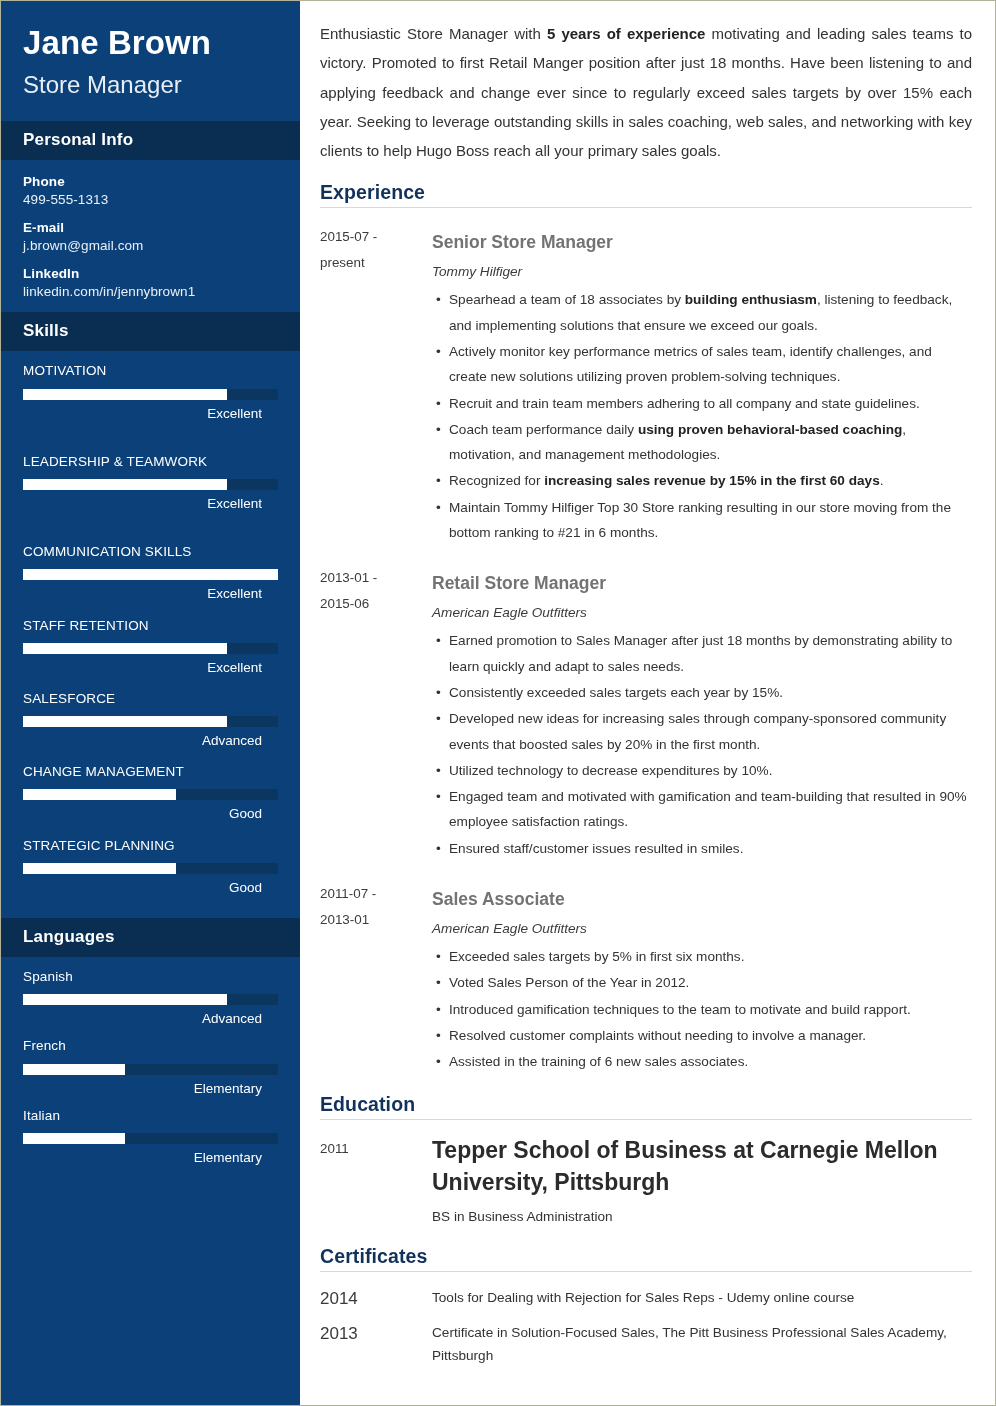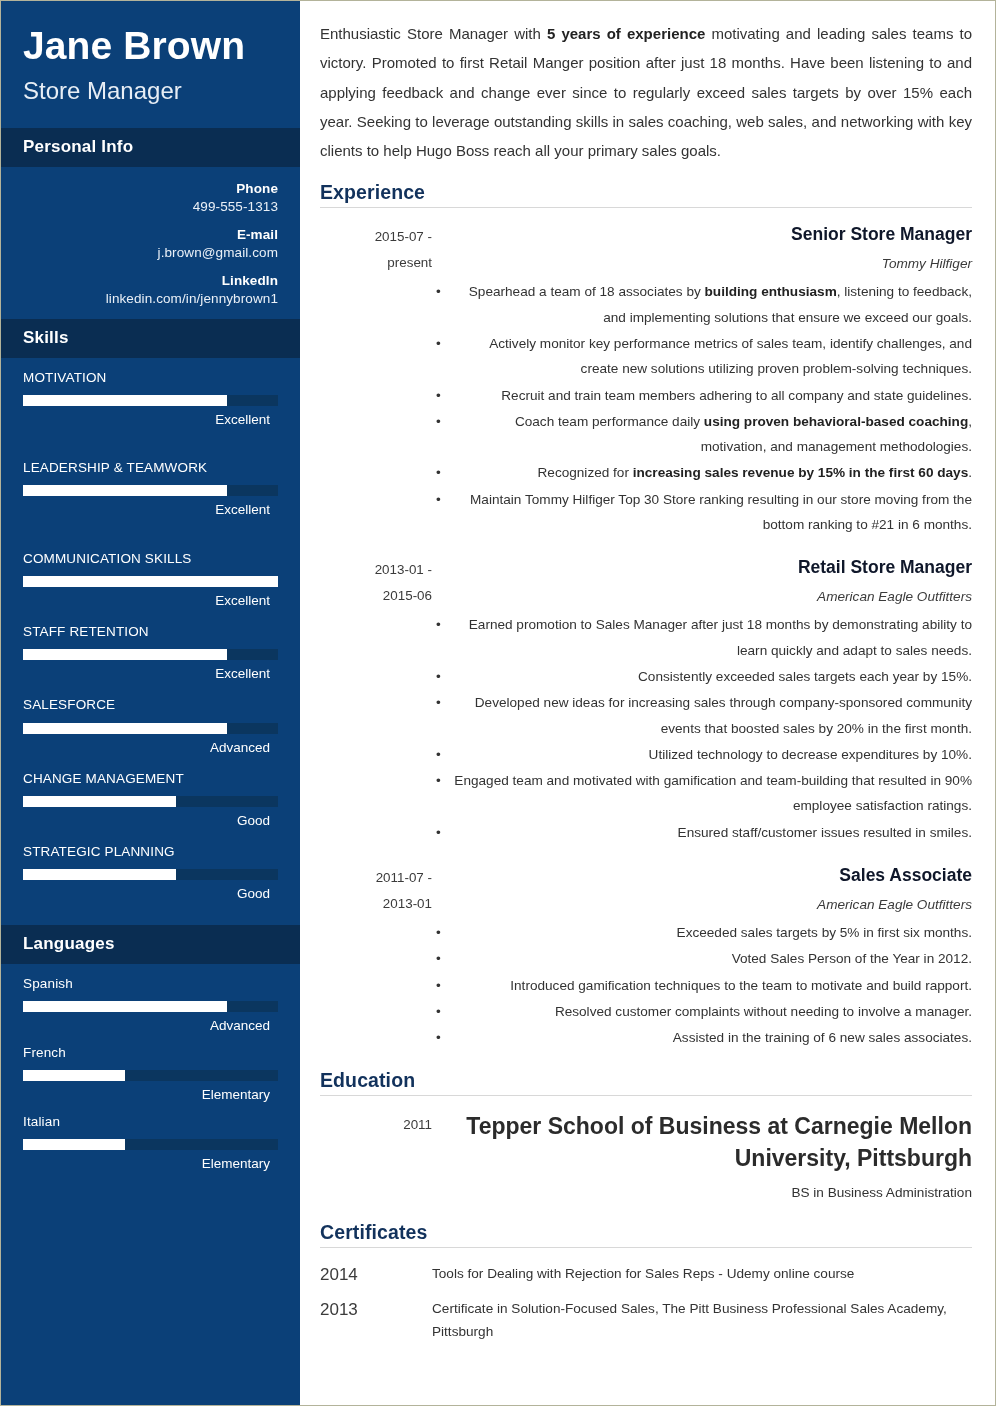--- a/index.html
+++ b/index.html
@@ -28,21 +28,21 @@
     flex: 0 0 299px;
     background: #0b4078;
     color: #ffffff;
     position: relative;
   }
 
   .sidebar-head {
     padding: 24px 22px 22px 22px;
   }
   .name {
-    font-size: 39px;
+    font-size: 33px;
     font-weight: bold;
     line-height: 1.08;
     letter-spacing: 0.1px;
     margin: 0 0 10px 0;
     color: #ffffff;
   }
   .job-title {
     font-size: 24px;
     font-weight: normal;
     color: #e8eef5;
@@ -55,21 +55,21 @@
     padding: 9px 22px 10px 22px;
   }
   .band-title {
     font-size: 17px;
     font-weight: bold;
     color: #ffffff;
     margin: 0;
     letter-spacing: .2px;
   }
 
-  .side-body { padding: 14px 22px 0 22px; text-align: right; }
+  .side-body { padding: 14px 22px 0 22px; }
 
   .contact-item { margin-bottom: 13px; }
   .contact-label {
     font-size: 13.5px;
     font-weight: bold;
     color: #ffffff;
     margin: 0 0 3px 0;
     letter-spacing: .1px;
   }
   .contact-value {
@@ -98,21 +98,21 @@
   }
   .bar-fill {
     position: absolute;
     left: 0; top: 0; bottom: 0;
     background: #ffffff;
   }
   .bar-level {
     font-size: 13.5px;
     color: #ffffff;
     text-align: right;
-    margin: 6px 8px 0 0;
+    margin: 6px 16px 0 0;
     line-height: 1.2;
   }
   .sk-gap { height: 26px; }
   .sk-gap-sm { height: 9px; }
 
   
   .main {
     flex: 1 1 auto;
     padding: 18px 23px 0 20px;
     min-width: 0;
@@ -133,36 +133,36 @@
     font-weight: bold;
     color: #12325c;
     margin: 0 0 3px 0;
     letter-spacing: .1px;
   }
   .rule {
     border: 0; border-top: 1px solid #d8d8d8;
     margin: 0 0 14px 0;
   }
 
-  .entry { display: flex; margin-bottom: 4px; text-align: right; }
+  .entry { display: flex; margin-bottom: 4px; }
   .entry-date {
     flex: 0 0 112px;
     font-size: 13.4px;
     color: #3b3b3b;
     line-height: 1.95;
     padding-top: 2px;
   }
   .entry-date div { white-space: nowrap; }
   .entry-body { flex: 1 1 auto; min-width: 0; }
 
   .role {
     font-size: 17.5px;
     font-weight: bold;
-    color: #0f172a;
-    margin: 0 0 8px 0;
+    color: #737373;
+    margin: 8px 0 8px 0;
     line-height: 1.38;
   }
   .company {
     font-size: 13.6px;
     font-style: italic;
     color: #3b3b3b;
     margin: 0 0 6px 0;
     line-height: 1.4;
   }
   ul.bullets {

